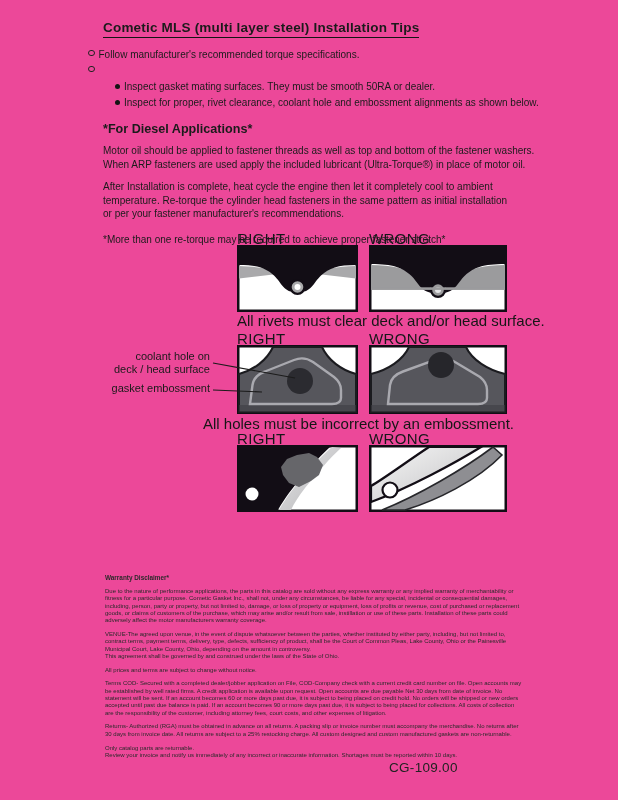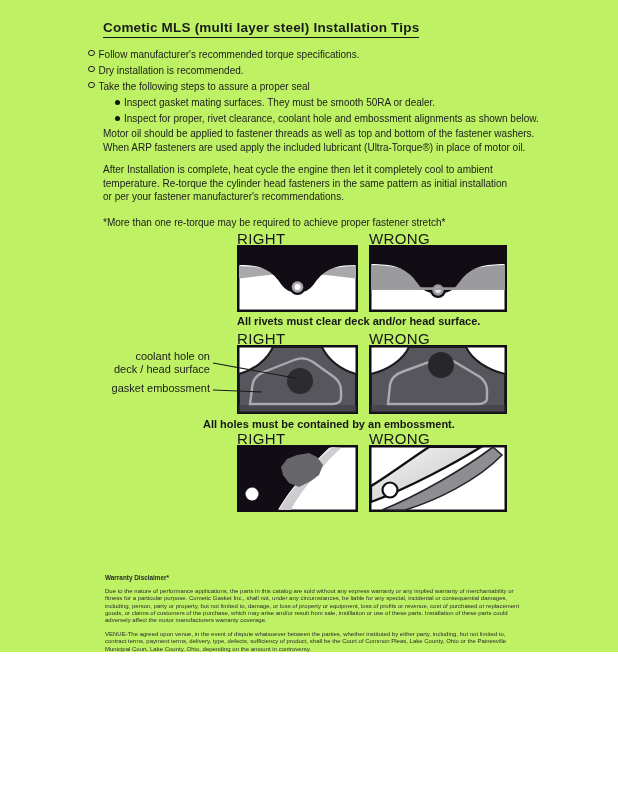--- a/index.html
+++ b/index.html
@@ -1,17 +1,17 @@
 <!DOCTYPE html>
 <html><head>
 <meta charset="utf-8">
 <style>
   html,body { margin:0; padding:0; background:#fff; }
   .page {
-    position:relative; width:618px; height:652px; background:#bef264;
+    position:relative; width:618px; height:800px; background:#ec4899;
     font-family:"Liberation Sans", sans-serif; color:#1b1b1b; overflow:hidden;
   }
   
   .content { position:absolute; left:103px; top:18px; width:437px; }
   h1.title {
     display:inline-block; margin:0 0 9px 0; font-size:13.5px; font-weight:bold;
     letter-spacing:0.2px; border-bottom:1.6px solid #141414; padding-bottom:2px;
   }
   .bullets { margin-left:-15px; }
   .b-row { font-size:10px; line-height:16px; white-space:nowrap; }
@@ -29,21 +29,21 @@
   .note { margin-top:12px; }
   
   .fig { position:absolute; left:0; width:618px; height:112px; }
   .hdr { position:absolute; top:0; font-size:15px; letter-spacing:0.4px; color:#17171a; text-align:left; }
   .hdr.hr { left:237px; width:121px; }
   .hdr.hw { left:369px; width:138px; }
   .box { position:absolute; top:15px; display:block; }
   .box.br { left:237px; }
   .box.bw { left:369px; }
   .caption {
-    position:absolute; font-size:11px; font-weight:bold; line-height:12.5px;
+    position:absolute; font-size:15px; font-weight:normal; line-height:12.5px;
     white-space:pre-line; color:#161616;
   }
   .ann {
     position:absolute; right:408px; font-size:11px; line-height:12.5px;
     text-align:right; white-space:pre-line; color:#1b1b1b;
   }
   .leader { position:absolute; left:0; top:0; pointer-events:none; }
   
   .fineprint { position:absolute; left:105px; top:574px; width:419px; color:#2a2a2a; }
   .fineprint h3 { margin:0 0 7px 0; font-size:6.4px; font-weight:bold; }
@@ -56,33 +56,31 @@
 <div class="page">
 
   <div class="content">
     <h1 class="title">Cometic MLS (multi layer steel) Installation Tips</h1>
 
     <div class="bullets">
       <div class="b-row">
         <span class="dot-o"></span><span>Follow manufacturer's recommended torque specifications.</span>
       </div>
       <div class="b-row">
-        <span class="dot-o"></span><span>Dry installation is recommended.</span>
-      </div>
-      <div class="b-row">
-        <span class="dot-o"></span><span>Take the following steps to assure a proper seal</span>
+        <span class="dot-o"></span>
       </div>
       <div class="b-row b-sub">
         <span class="dot-f"></span><span>Inspect gasket mating surfaces.  They must be smooth 50RA or dealer.</span>
       </div>
       <div class="b-row b-sub">
         <span class="dot-f"></span><span>Inspect for proper, rivet clearance, coolant hole and embossment alignments as shown below.</span>
       </div>
     </div>
 
+    <h2 class="diesel">*For Diesel Applications*</h2>
     <p class="para">Motor oil should be applied to fastener threads as well as top and bottom of the fastener washers.
 When ARP fasteners are used apply the included lubricant (Ultra-Torque®) in place of motor oil.</p>
     <p class="para">After Installation is complete, heat cycle the engine then let it completely cool to ambient
 temperature. Re-torque the cylinder head fasteners in the same pattern as initial installation
 or per your fastener manufacturer's recommendations.</p>
     <p class="para note">*More than one re-torque may be required to achieve proper fastener stretch*</p>
   </div>
 
   <section class="fig" style="top:230px">
     <span class="hdr hr">RIGHT</span>
@@ -139,21 +137,21 @@
       <rect x="2.5" y="60" width="133" height="6.5" fill="#47474d"></rect>
       <path d="M19,59 L21,40 C22,33 27,29 34,26.5 L66,15 C72,12.5 80,13 86,17 L111,32 C116,36 118,40 118,45 L118,53 C118,57.5 114,59 109,59 Z" fill="none" stroke="#a9a9af" stroke-width="2.4"></path>
       <circle cx="72" cy="20" r="13" fill="#26262b"></circle>
     </svg>
 
     <svg class="leader" width="618" height="100" viewBox="0 0 618 100">
       <line x1="213" y1="33" x2="295" y2="48" stroke="#1b1b1b" stroke-width="1.2"></line>
       <line x1="213" y1="60" x2="262" y2="62" stroke="#1b1b1b" stroke-width="1.2"></line>
     </svg>
 
-    <div class="caption" style="left:203px; top:88px">All holes must be contained by an embossment.</div>
+    <div class="caption" style="left:203px; top:88px">All holes must be incorrect by an embossment.</div>
   </section>
 
   <section class="fig" style="top:430px">
     <span class="hdr hr">RIGHT</span>
     <span class="hdr hw">WRONG</span>
 
     <svg class="box br" width="121" height="67" viewBox="0 0 121 67">
       <defs>
         <linearGradient id="g1" x1="0" y1="0" x2="1" y2="1">
           <stop offset="0" stop-color="#e6e6e8"></stop>

